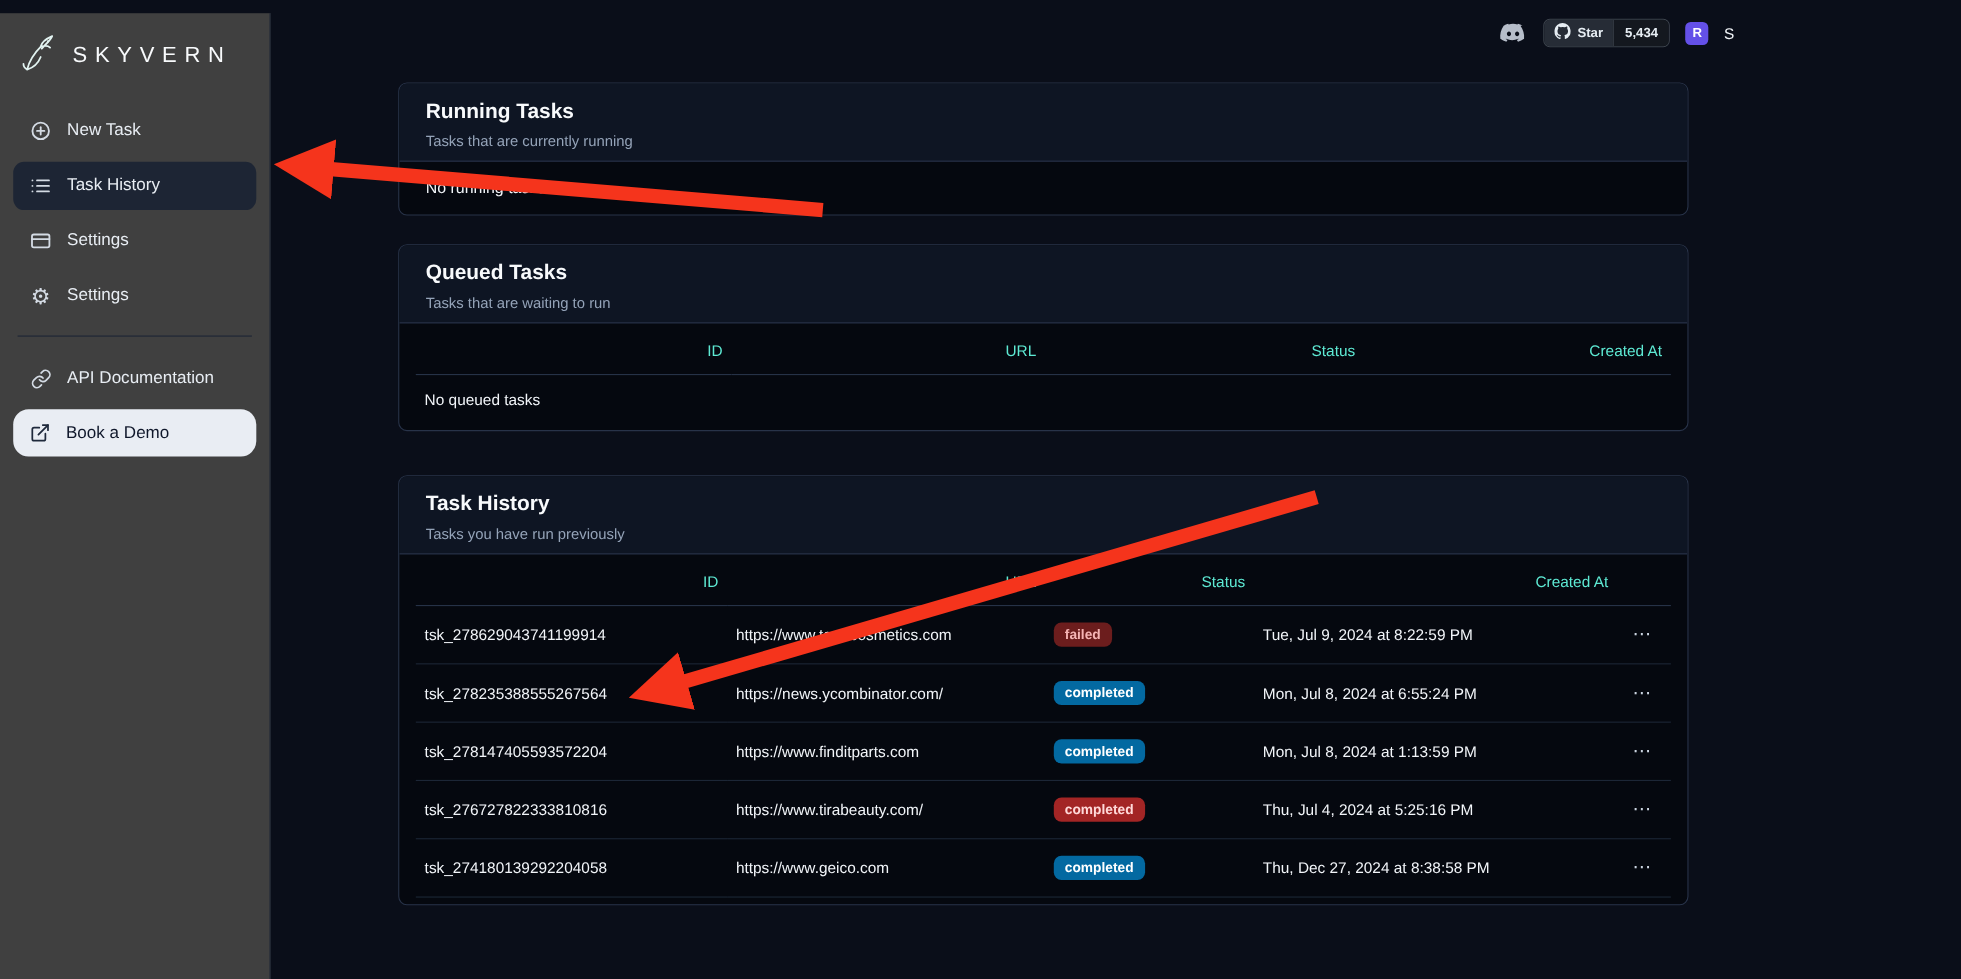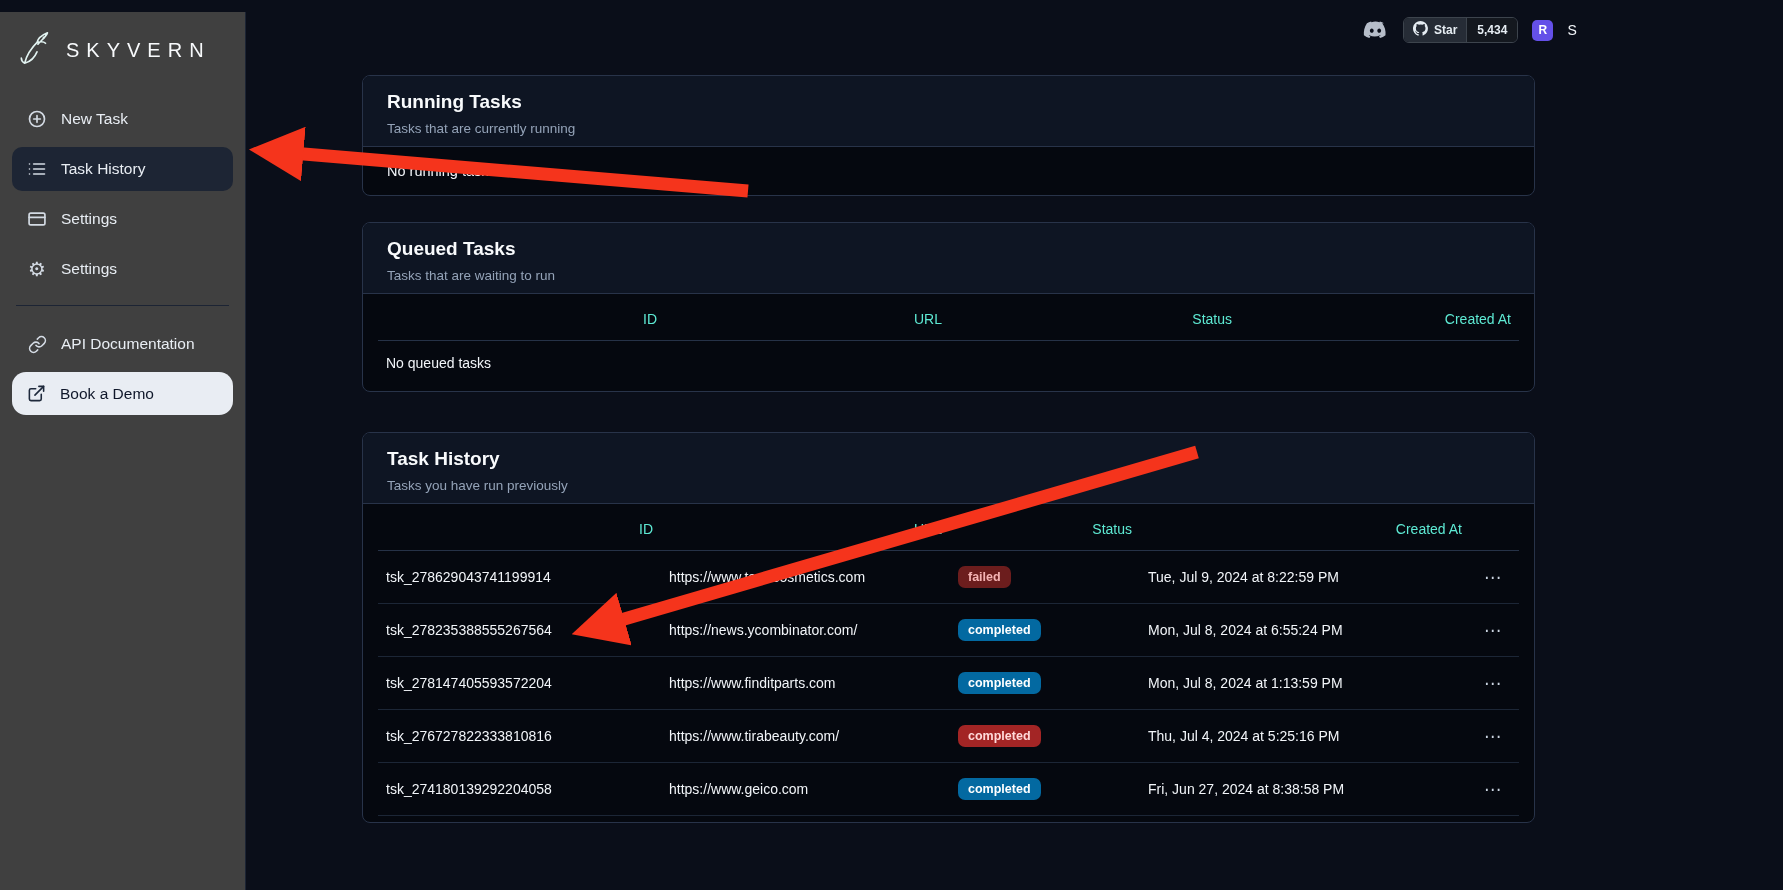--- a/index.html
+++ b/index.html
@@ -273,21 +273,21 @@
           <td>tsk_276727822333810816</td>
           <td>https://www.tirabeauty.com/</td>
           <td><span class="badge badge-canceled">completed</span></td>
           <td>Thu, Jul 4, 2024 at 5:25:16 PM</td>
           <td><button class="dots">⋯</button></td>
         </tr>
         <tr>
           <td>tsk_274180139292204058</td>
           <td>https://www.geico.com</td>
           <td><span class="badge badge-completed">completed</span></td>
-          <td>Fri, Jun 27, 2024 at 8:38:58 PM</td>
+          <td>Thu, Dec 27, 2024 at 8:38:58 PM</td>
           <td><button class="dots">⋯</button></td>
         </tr>
       </tbody>
     </table>
   </section>
 </main>
 
 <svg class="arrows" width="1783" height="890" viewBox="0 0 1783 890">
   <defs>
     <marker id="ah" viewBox="0 0 10 10" refX="6.5" refY="5" markerWidth="4.2" markerHeight="4.2" orient="auto">

